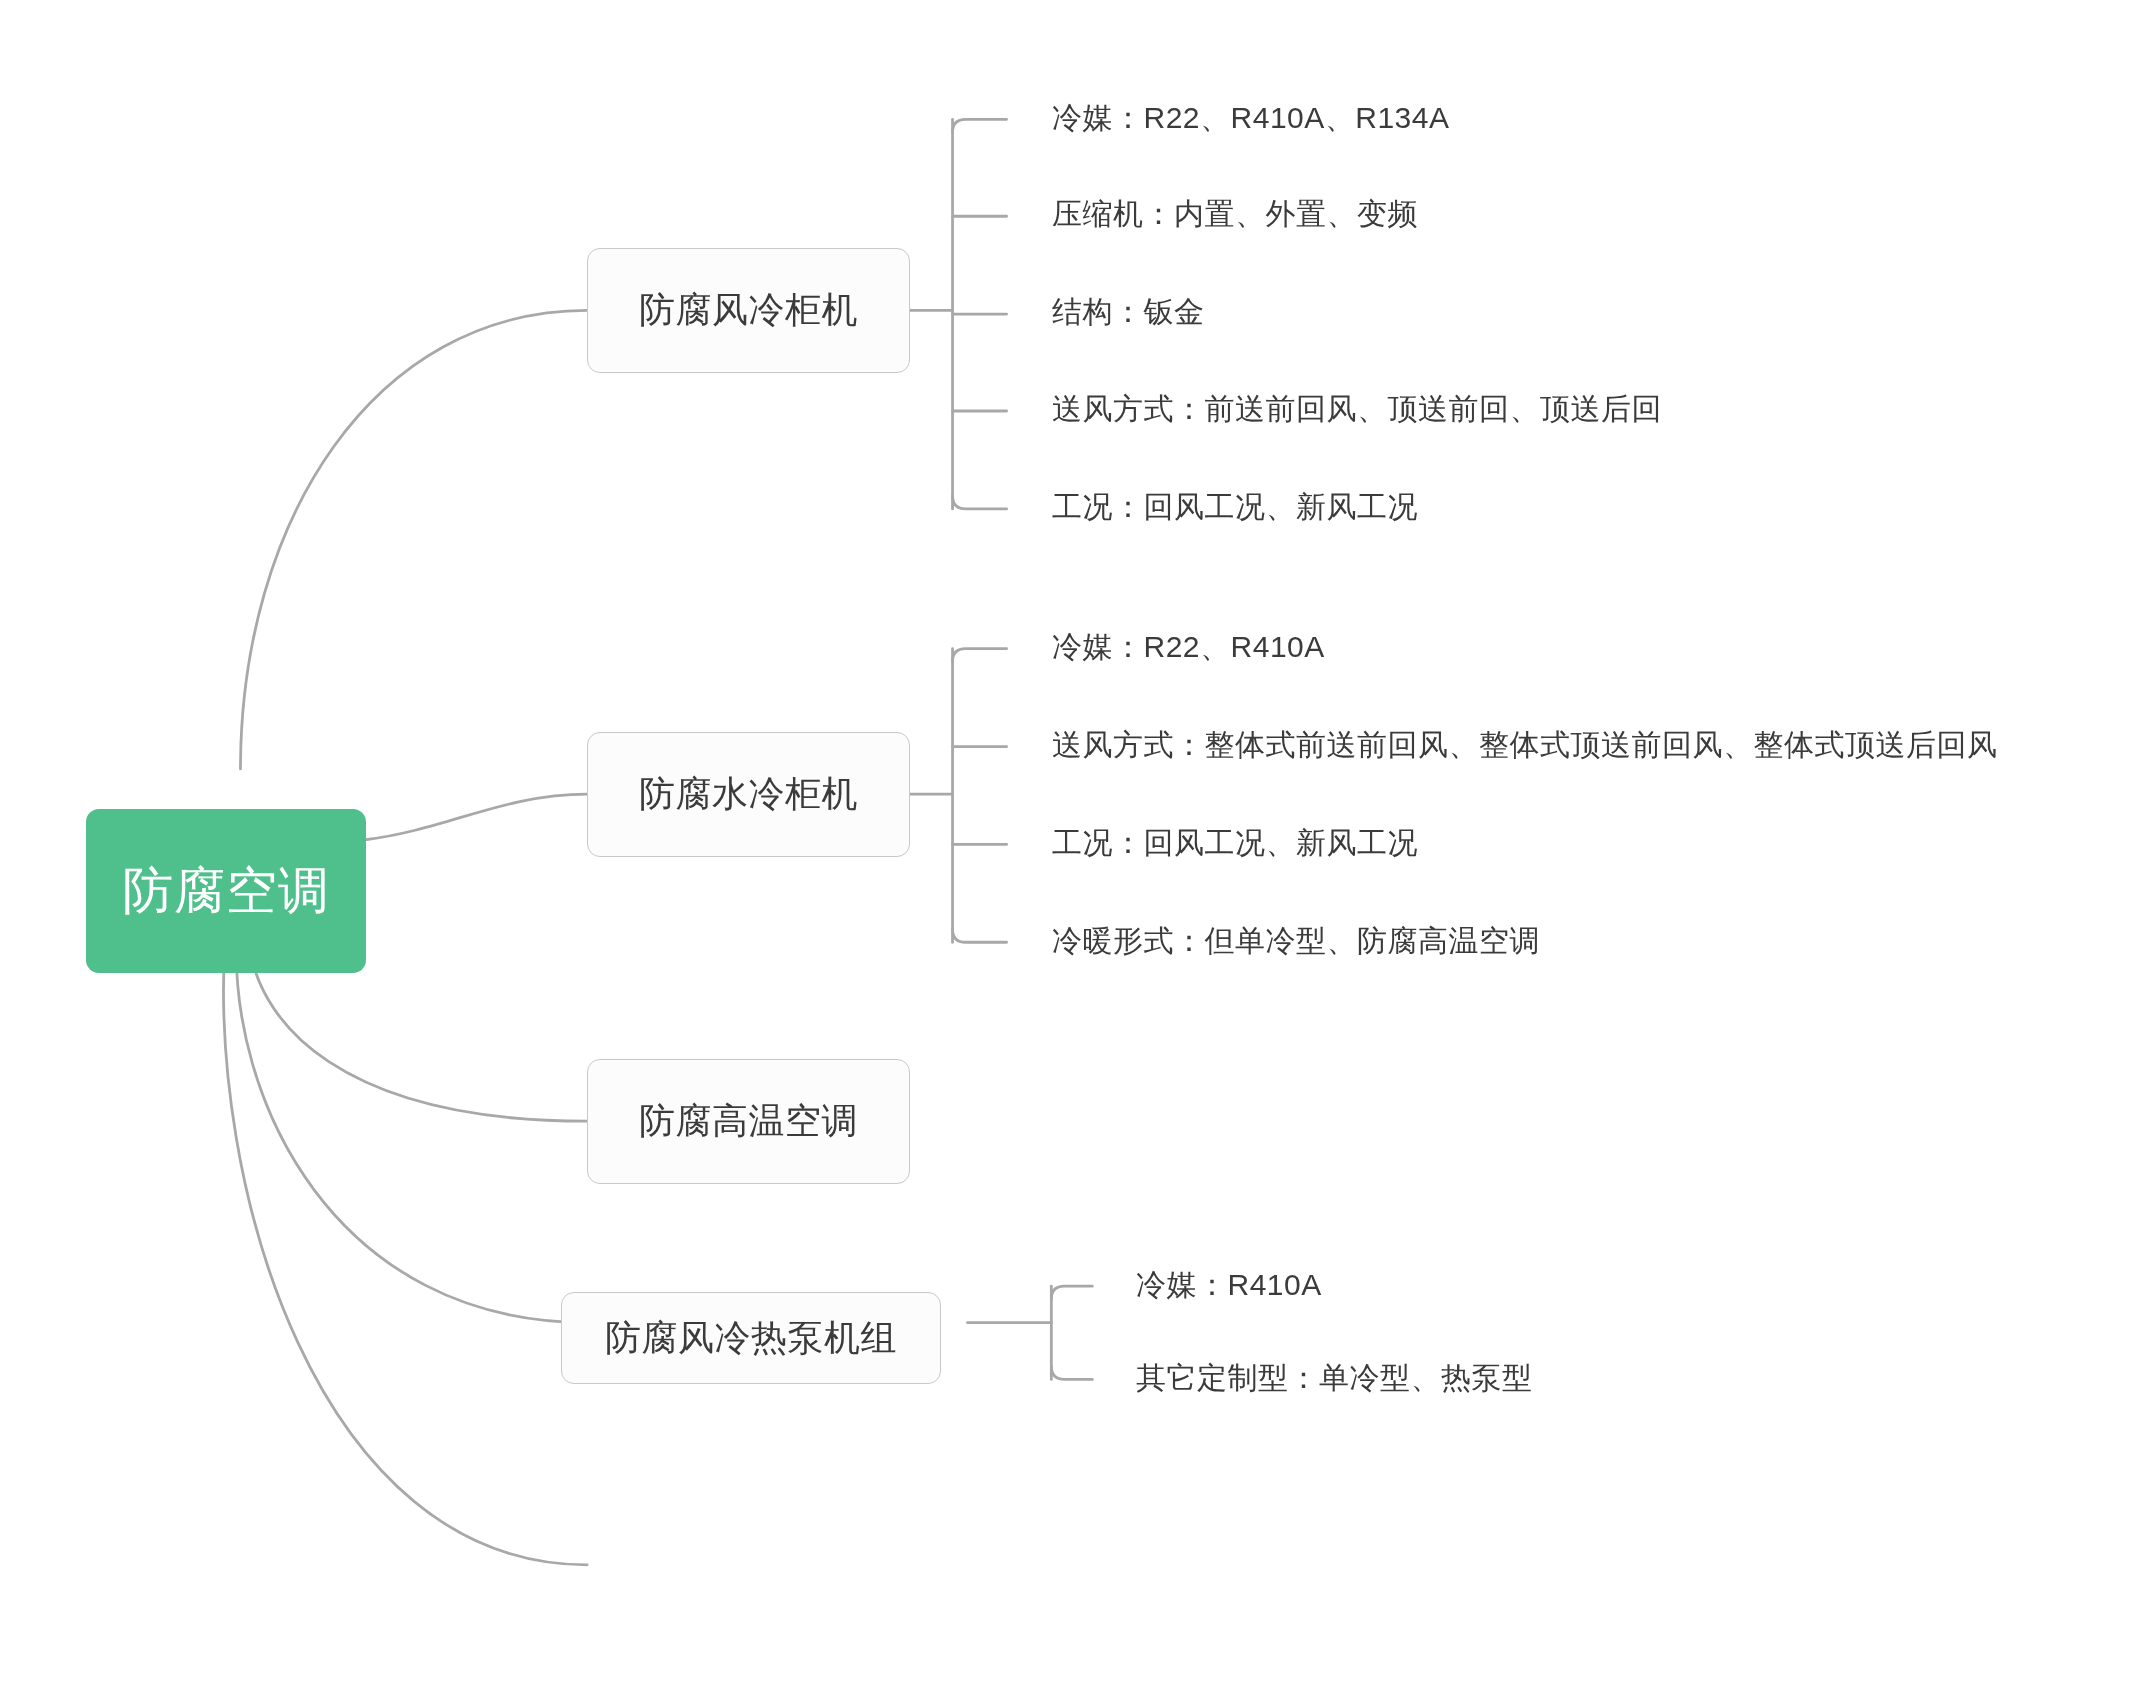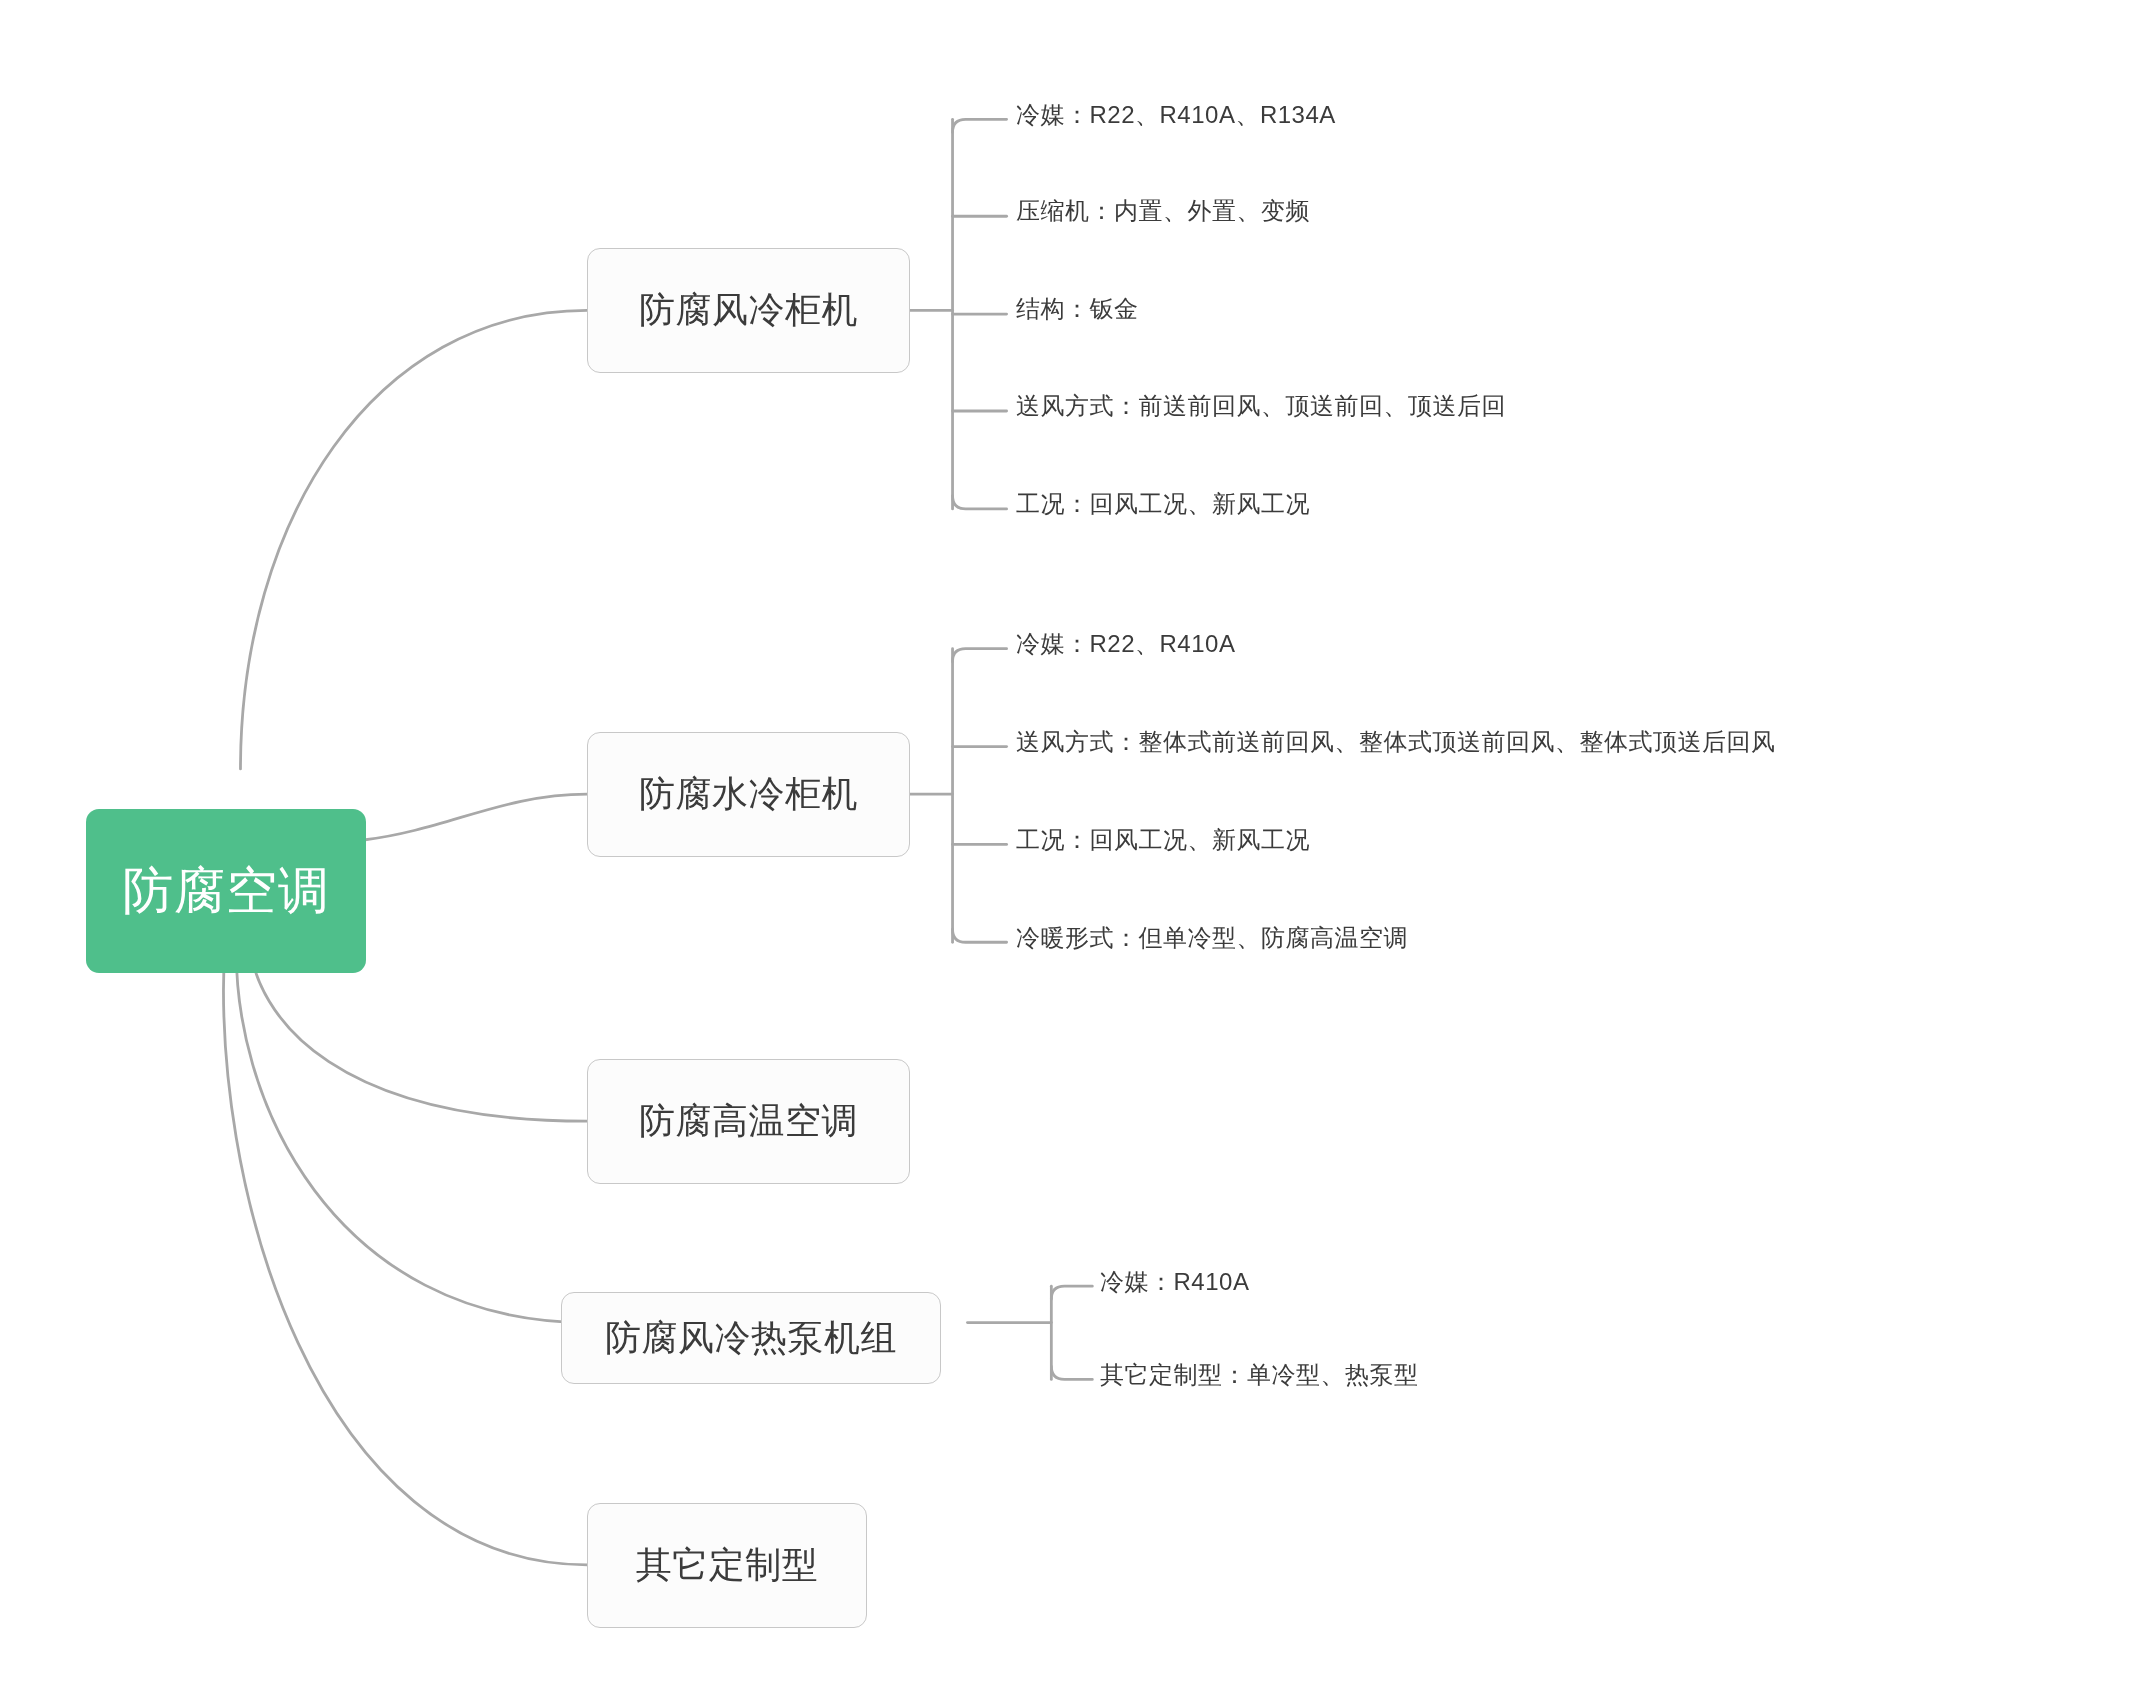--- a/index.html
+++ b/index.html
@@ -62,24 +62,25 @@
   .node-b0 { left: 587px;  top: 248px;  width: 323px; height: 125px; }
   .node-b1 { left: 587px;  top: 732px;  width: 323px; height: 125px; }
   .node-b2 { left: 587px;  top: 1059px; width: 323px; height: 125px; }
   .node-b3 { left: 561px;  top: 1260px; width: 380px; height: 92px; margin-top: 32px; }
   .node-b4 { left: 587px;  top: 1503px; width: 280px; height: 125px; }
 
   
   .leaf {
     position: absolute;
     color: #3b3b3b;
-    font-size: 24px;
+    font-size: 30px;
     letter-spacing: 0.5px;
     white-space: nowrap;
     line-height: 1;
+    margin-left: 36px;
   }
 </style>
 </head>
 <body>
 
 <div id="canvas">
 
   <svg id="wires" viewBox="0 0 2310 1824" xmlns="http://www.w3.org/2000/svg">
     <g fill="none" stroke="#a8a8a8" stroke-width="3" stroke-linecap="round" stroke-linejoin="round">
 
@@ -124,23 +125,20 @@
   </div>
   <div class="node node-branch node-b1">
     <span>防腐水冷柜机</span>
   </div>
   <div class="node node-branch node-b2">
     <span>防腐高温空调</span>
   </div>
   <div class="node node-branch node-b3">
     <span>防腐风冷热泵机组</span>
   </div>
-  <div class="node node-branch node-b4">
-    <span>其它定制型</span>
-  </div>
 
   <div class="leaf" style="left:1016px; top:103px;">冷媒：R22、R410A、R134A</div>
   <div class="leaf" style="left:1016px; top:199px;">压缩机：内置、外置、变频</div>
   <div class="leaf" style="left:1016px; top:297px;">结构：钣金</div>
   <div class="leaf" style="left:1016px; top:394px;">送风方式：前送前回风、顶送前回、顶送后回</div>
   <div class="leaf" style="left:1016px; top:492px;">工况：回风工况、新风工况</div>
 
   <div class="leaf" style="left:1016px; top:632px;">冷媒：R22、R410A</div>
   <div class="leaf" style="left:1016px; top:730px;">送风方式：整体式前送前回风、整体式顶送前回风、整体式顶送后回风</div>
   <div class="leaf" style="left:1016px; top:828px;">工况：回风工况、新风工况</div>

